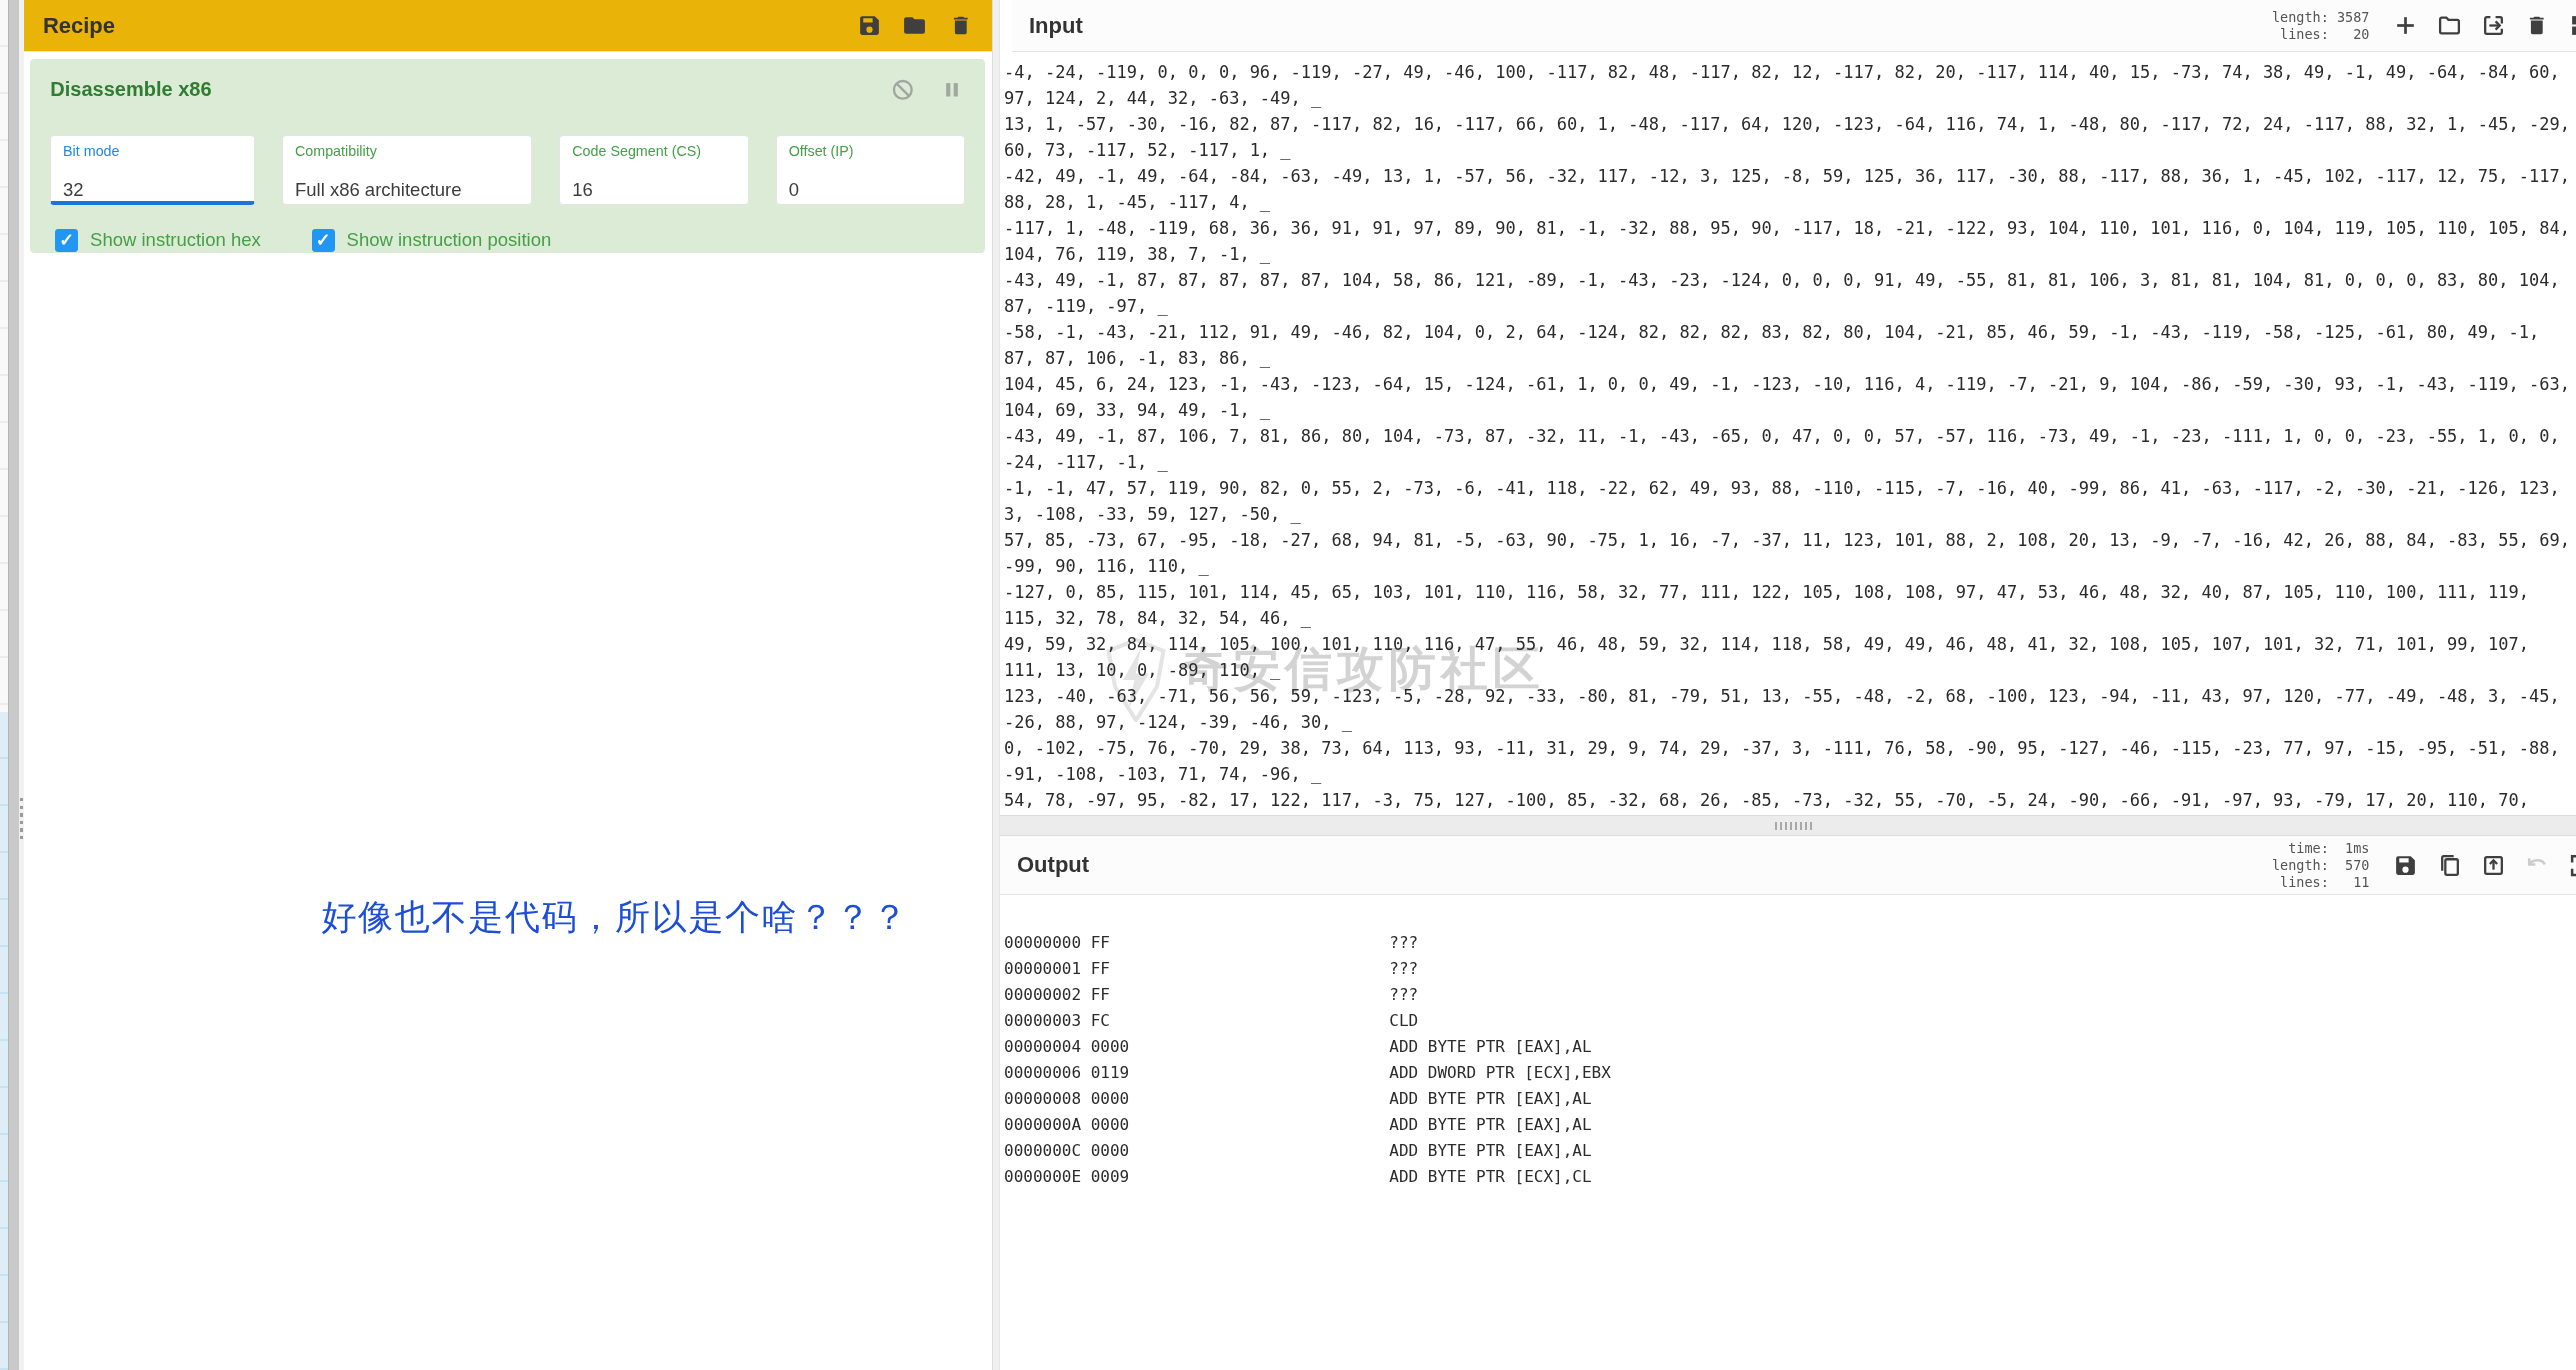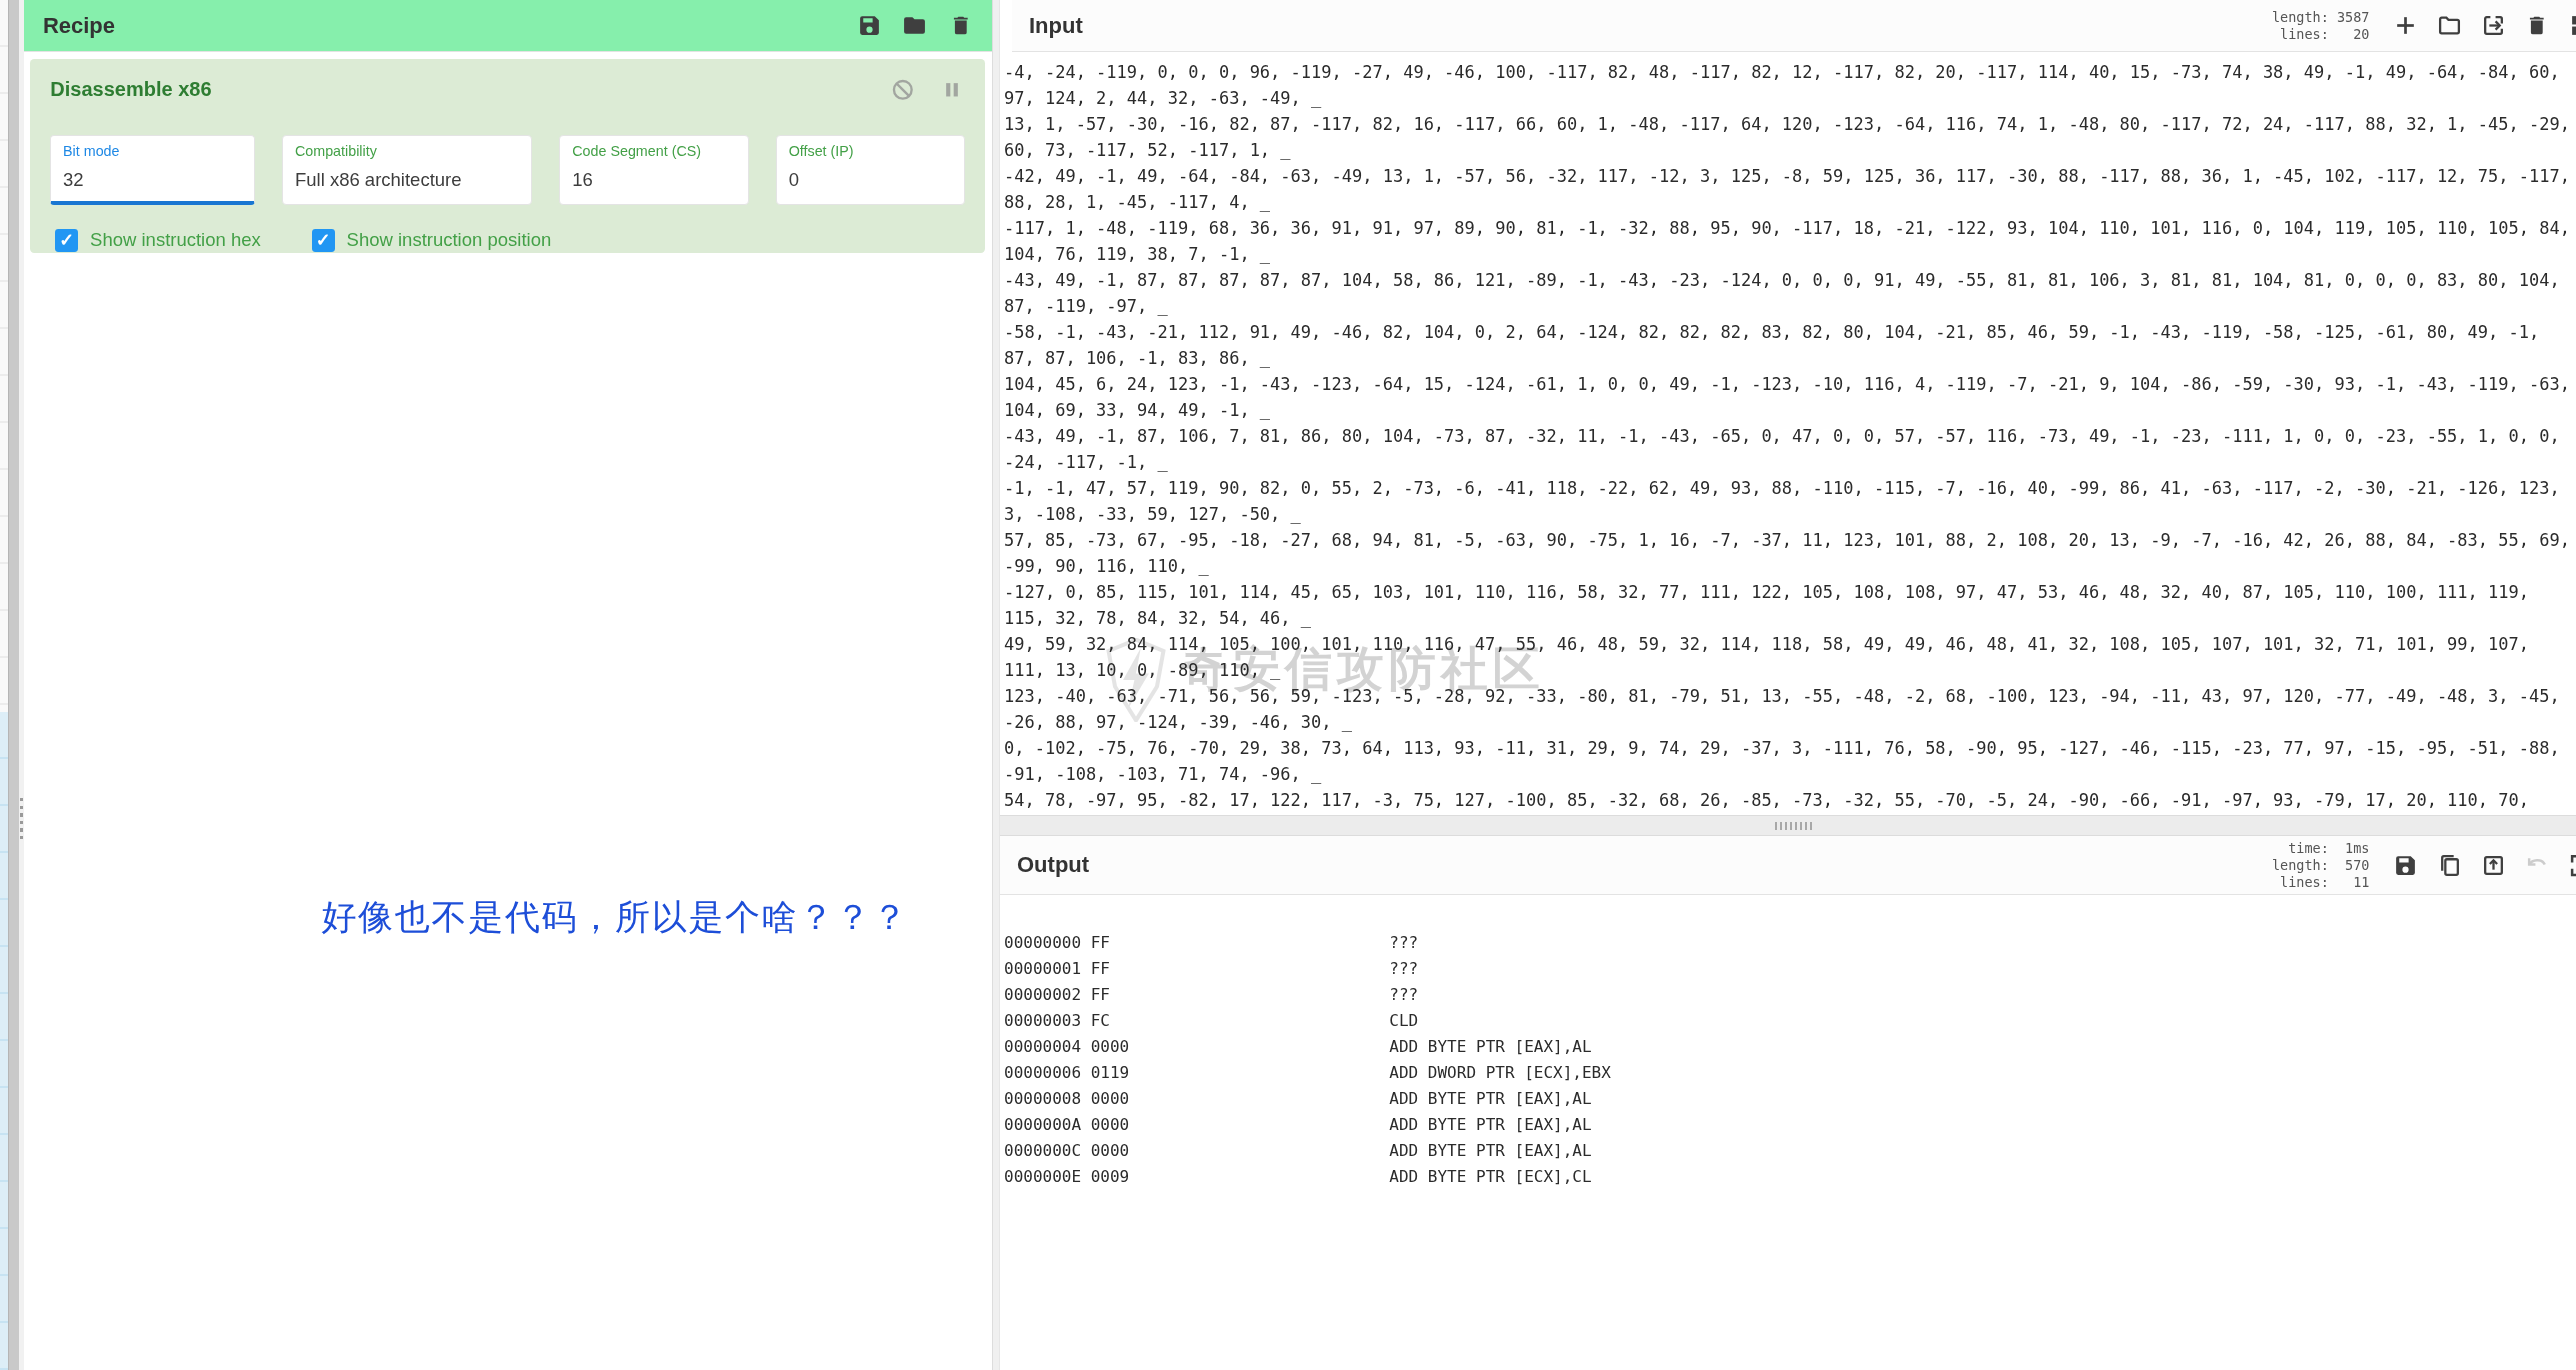--- a/index.html
+++ b/index.html
@@ -12,42 +12,42 @@
       repeating-linear-gradient(to bottom, #f9f9f9 0 45px, #ececec 45px 47px); }
   .ops-sliver .fav-zone { position:absolute; left:0; top:712px; width:8.4px; height:659px;
     background: repeating-linear-gradient(to bottom, #ddeef7 0 45px, #c7e3f2 45px 47px); }
   .ops-scrollbar { position:absolute; left:8.4px; top:0; width:11px; height:1370px; background:#c9c9c9; border-left:0.8px solid #b5b5b5; }
   .left-gutter { position:absolute; left:19.4px; top:0; width:5px; height:1370px; background:#f1f1f1; }
   .gutter-grip { position:absolute; left:20px; top:798px; width:3.4px; height:42px;
     background: repeating-linear-gradient(to bottom, #9a9a9a 0 3.4px, transparent 3.4px 7.6px); }
 
   
   .recipe-pane { position:absolute; left:24.4px; top:0; width:968px; height:1370px; background:#fff; }
-  .pane-header { height:52px; background:#86efac; border-bottom:0.8px solid #e3e3e3;
+  .pane-header { height:52px; background:#eab308; border-bottom:0.8px solid #e3e3e3;
                  display:flex; align-items:center; padding:0 18.5px; }
   .pane-title { font-size:22px; font-weight:bold; color:#333; }
   .header-icons { margin-left:auto; display:flex; align-items:center; gap:18.5px; }
   .hicon { width:27px; height:27px; display:flex; align-items:center; justify-content:center; cursor:pointer; }
   .hicon svg { display:block; }
 
   .op-block { position:absolute; left:5.9px; top:59px; width:955px; height:194px;
               background:#dcebd5; border-radius:4.2px; }
   .op-head { display:flex; align-items:center; padding:17px 20px 0 20px; }
   .op-title { font-size:20px; font-weight:bold; color:#2e7d32; }
   .op-controls { margin-left:auto; display:flex; gap:22px; }
   .op-controls .hicon svg { opacity:.75; }
 
   .op-fields { display:flex; gap:27px; padding:32px 20px 0 20px; }
   .field-card { background:#ffffff; border:0.8px solid #e4e4e4; border-radius:4px;
                 padding:6.7px 11.8px 5px 11.8px; height:70px; }
   .field-card.focused { border-bottom:4.2px solid #1976d2; }
   .f1 { width:211px; } .f2 { width:258px; } .f3 { width:195px; } .f4 { width:195px; }
   .field-label { font-size:14.3px; color:#43a047; line-height:17px; }
   .field-label.blue { color:#1e88e5; }
-  .field-value { font-size:18.5px; color:#3d3d3d; margin-top:9px; }
+  .field-value { font-size:18.5px; color:#3d3d3d; margin-top:19px; }
 
   .op-checks { display:flex; gap:51px; padding:23.6px 20px 0 25px; align-items:center; }
   .check-item { display:flex; align-items:center; gap:11.8px; }
   .checkbox { width:23px; height:23px; background:#2196f3; border-radius:3.4px;
               color:#fff; font-size:17.7px; font-weight:bold; display:flex;
               align-items:center; justify-content:center; cursor:pointer; }
   .check-label { font-size:18.5px; color:#43a047; }
 
   .annotation { position:absolute; left:297px; top:894px; font-size:35px; color:#1d4ed8;
                 font-family:"Liberation Serif", serif; letter-spacing:1.7px; white-space:nowrap; }

